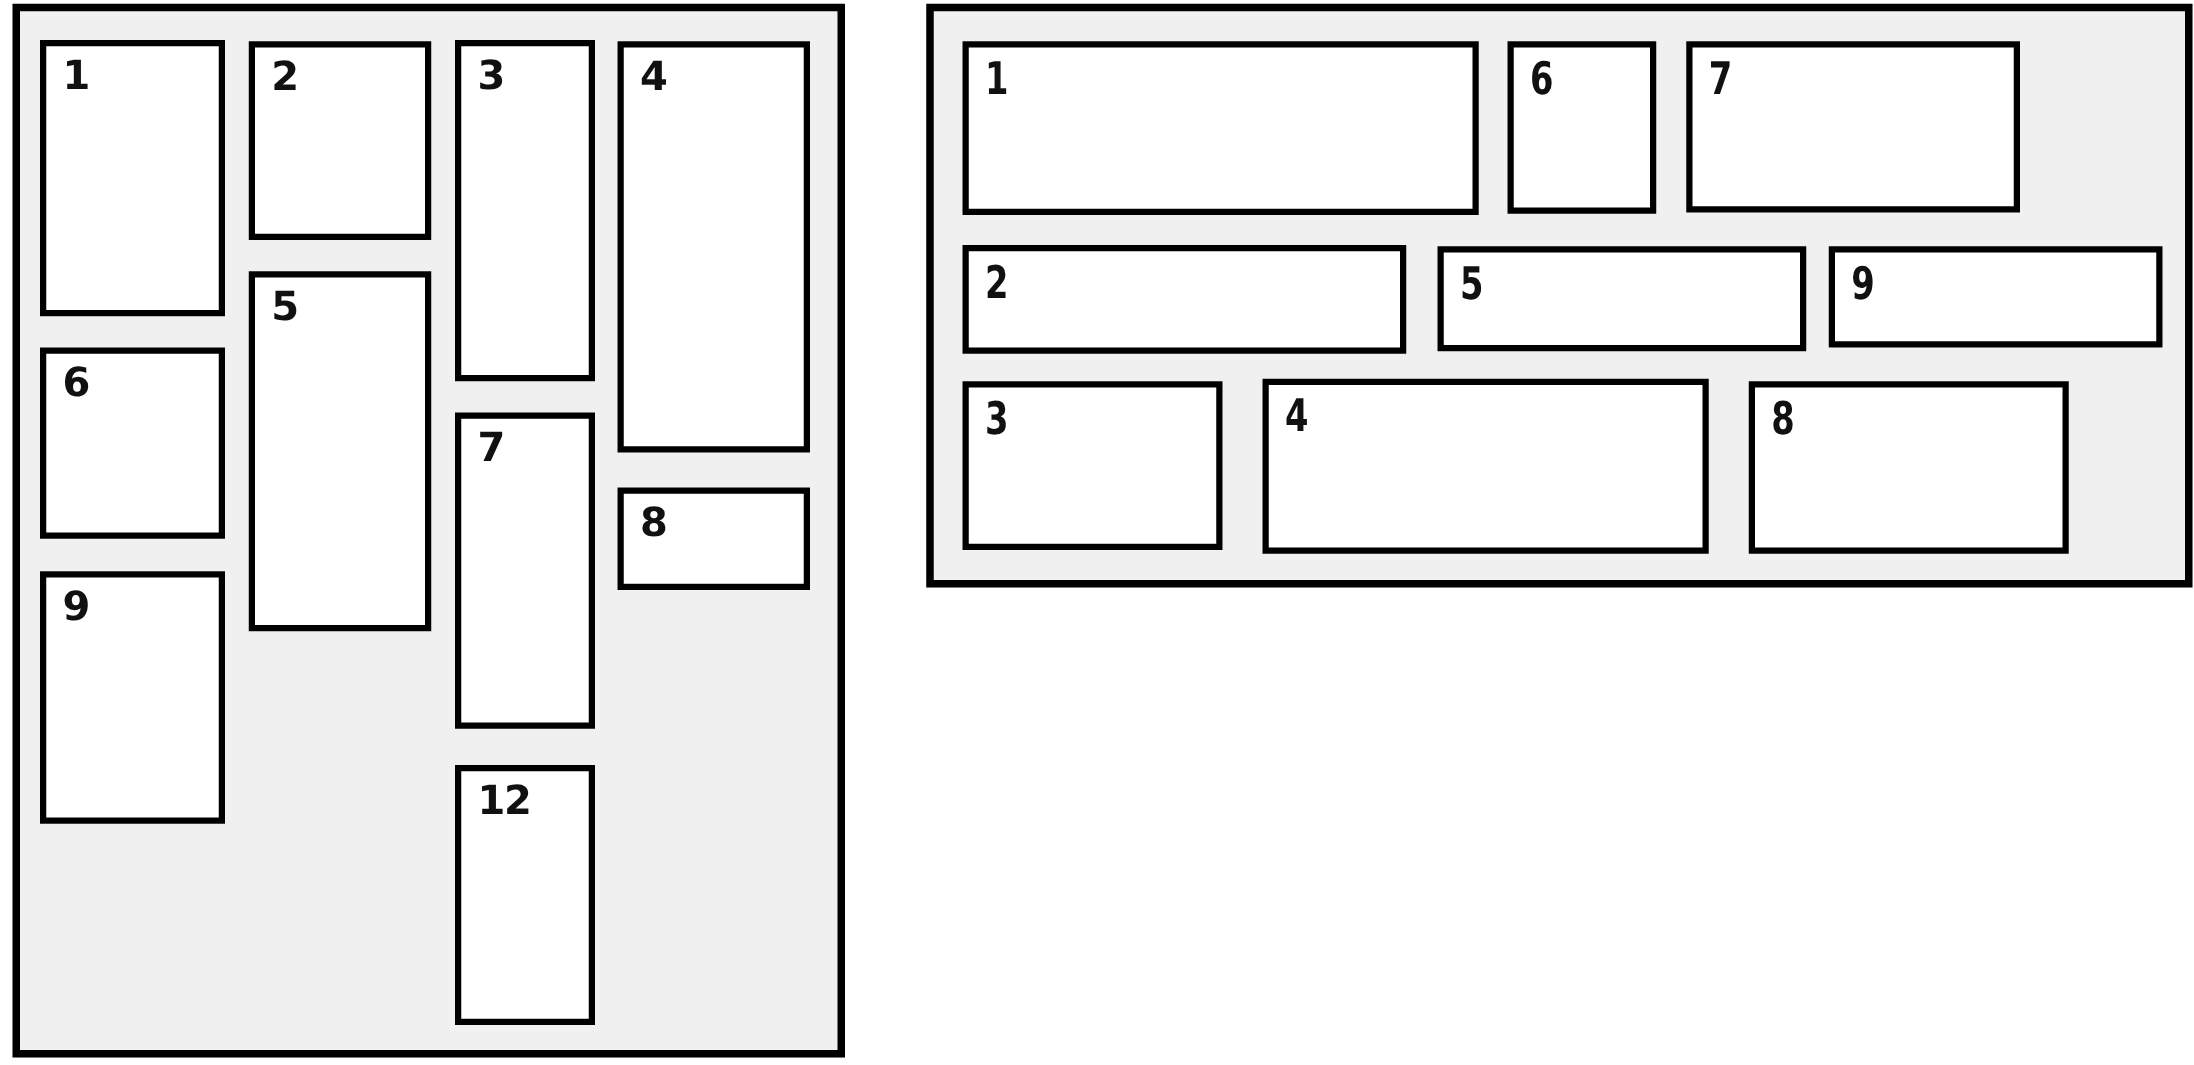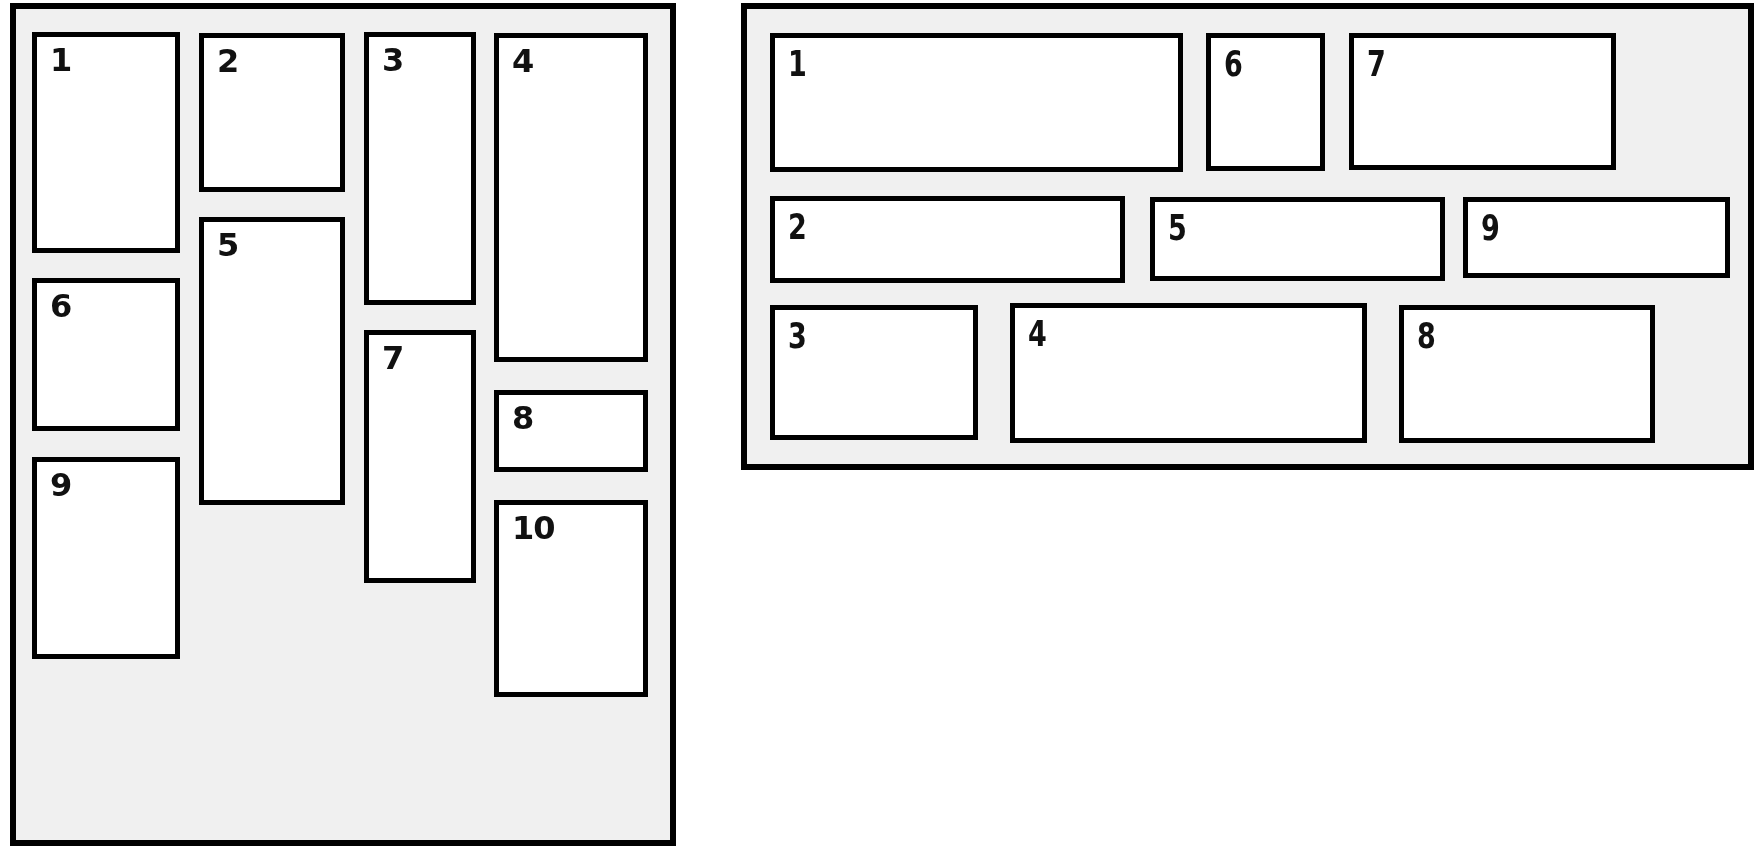--- a/index.html
+++ b/index.html
@@ -49,21 +49,21 @@
   <div class="panel panel-left">
     <div class="box" style="left:16px;  top:23px;  width:148px; height:221px;"><span class="lbl">1</span></div>
     <div class="box" style="left:183px; top:24px;  width:146px; height:159px;"><span class="lbl">2</span></div>
     <div class="box" style="left:348px; top:23px;  width:112px; height:273px;"><span class="lbl">3</span></div>
     <div class="box" style="left:478px; top:24px;  width:154px; height:329px;"><span class="lbl">4</span></div>
     <div class="box" style="left:183px; top:208px; width:146px; height:288px;"><span class="lbl">5</span></div>
     <div class="box" style="left:16px;  top:269px; width:148px; height:153px;"><span class="lbl">6</span></div>
     <div class="box" style="left:348px; top:321px; width:112px; height:253px;"><span class="lbl">7</span></div>
     <div class="box" style="left:478px; top:381px; width:154px; height:82px;"><span class="lbl">8</span></div>
     <div class="box" style="left:16px;  top:448px; width:148px; height:202px;"><span class="lbl">9</span></div>
-    <div class="box" style="left:478px; top:491px; width:154px; height:197px;"><span class="lbl">10</span></div>
+    <div class="box" style="left:348px; top:603px; width:112px; height:208px;"><span class="lbl">12</span></div>
   </div>
 
   <div class="panel panel-right">
     <div class="box" style="left:23px;  top:24px;  width:413px; height:139px;"><span class="lbl">1</span></div>
     <div class="box" style="left:459px; top:24px;  width:119px; height:138px;"><span class="lbl">6</span></div>
     <div class="box" style="left:602px; top:24px;  width:267px; height:137px;"><span class="lbl">7</span></div>
     <div class="box" style="left:23px;  top:187px; width:355px; height:87px;"><span class="lbl">2</span></div>
     <div class="box" style="left:403px; top:188px; width:295px; height:84px;"><span class="lbl">5</span></div>
     <div class="box" style="left:716px; top:188px; width:267px; height:81px;"><span class="lbl">9</span></div>
     <div class="box" style="left:23px;  top:296px; width:208px; height:135px;"><span class="lbl">3</span></div>

